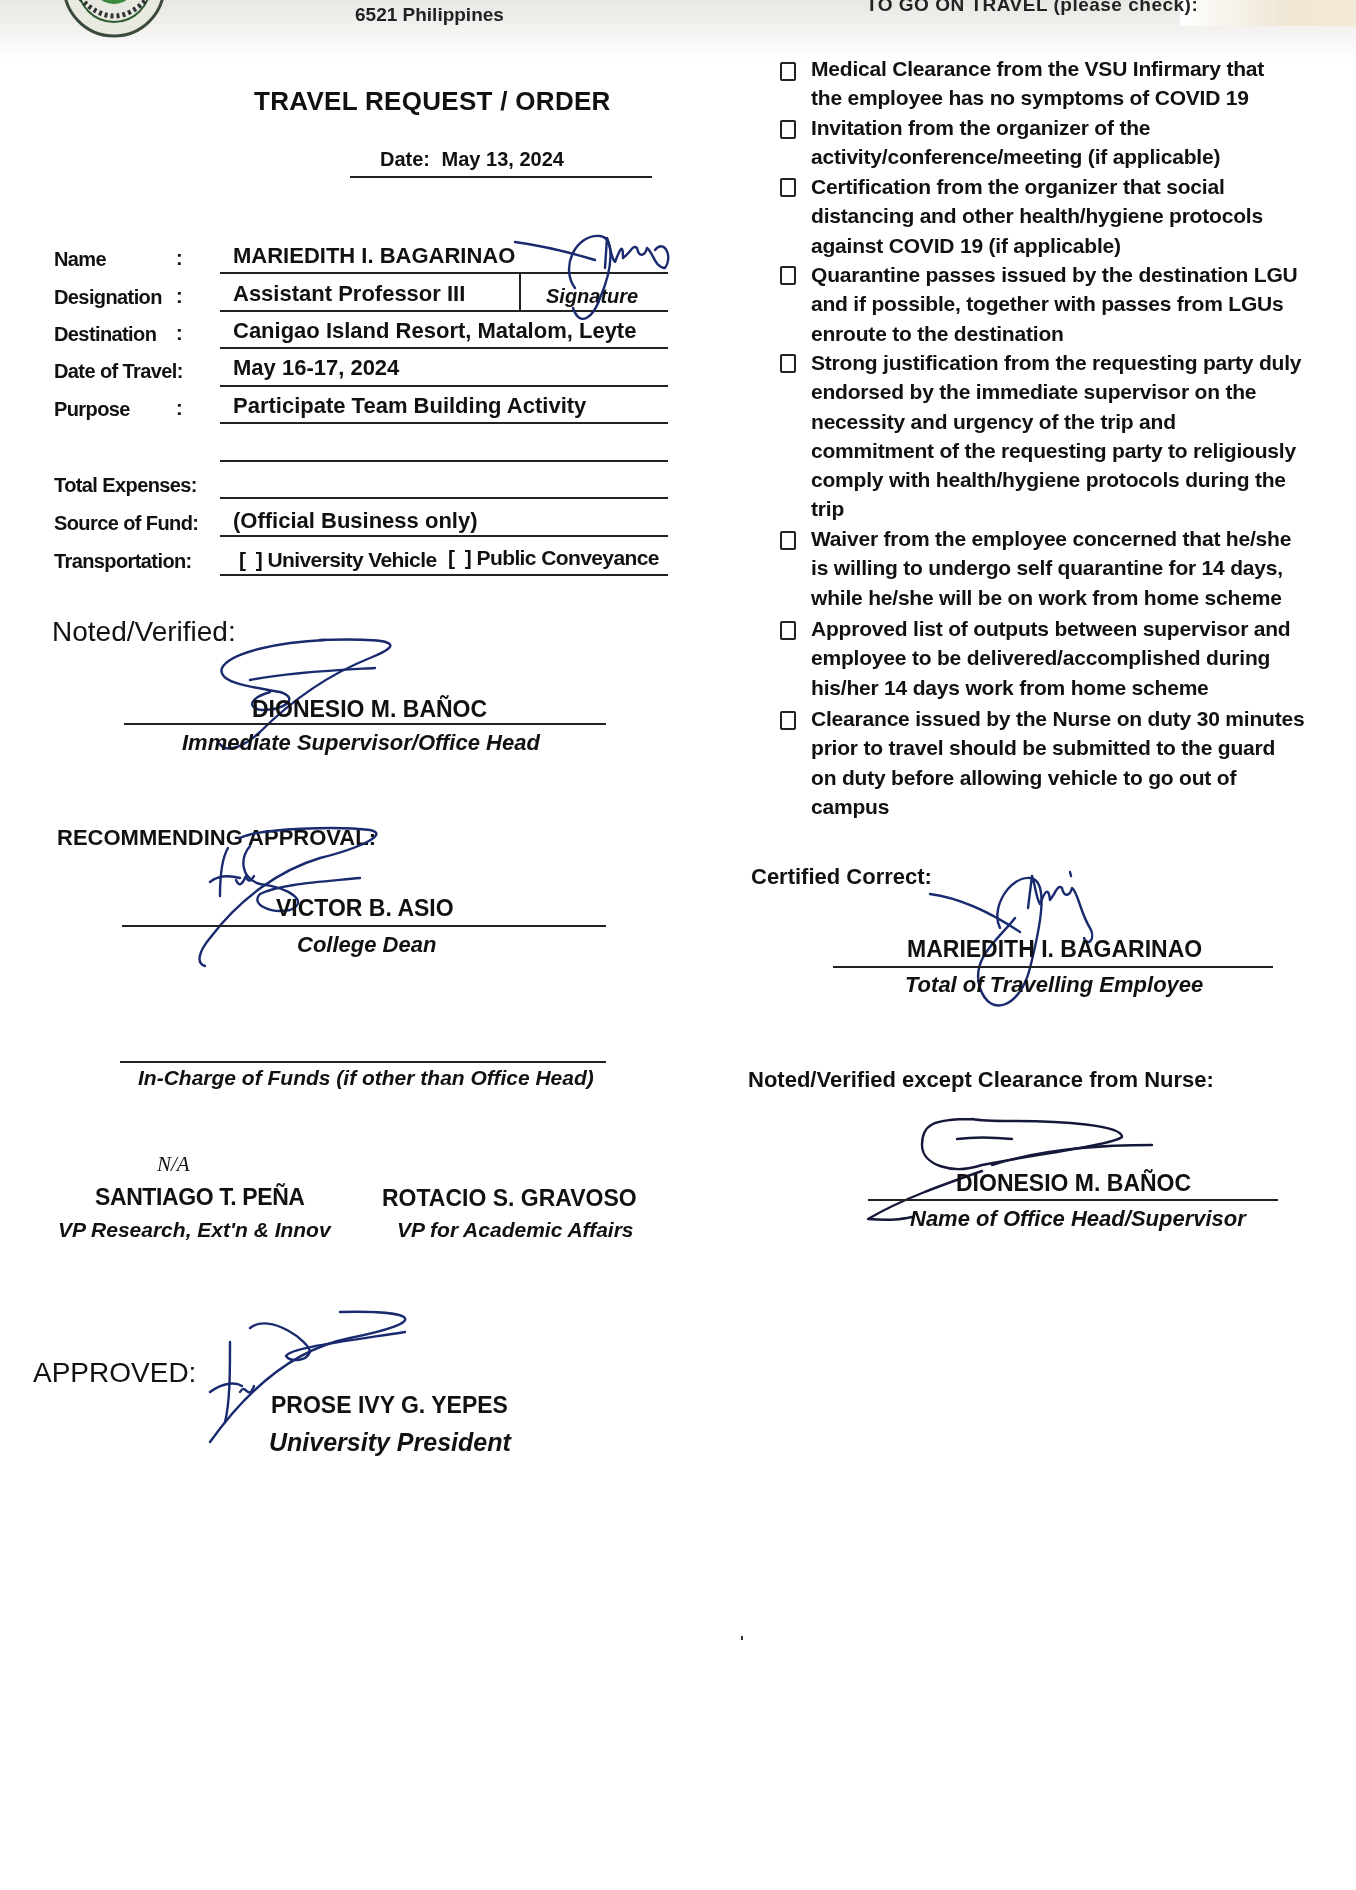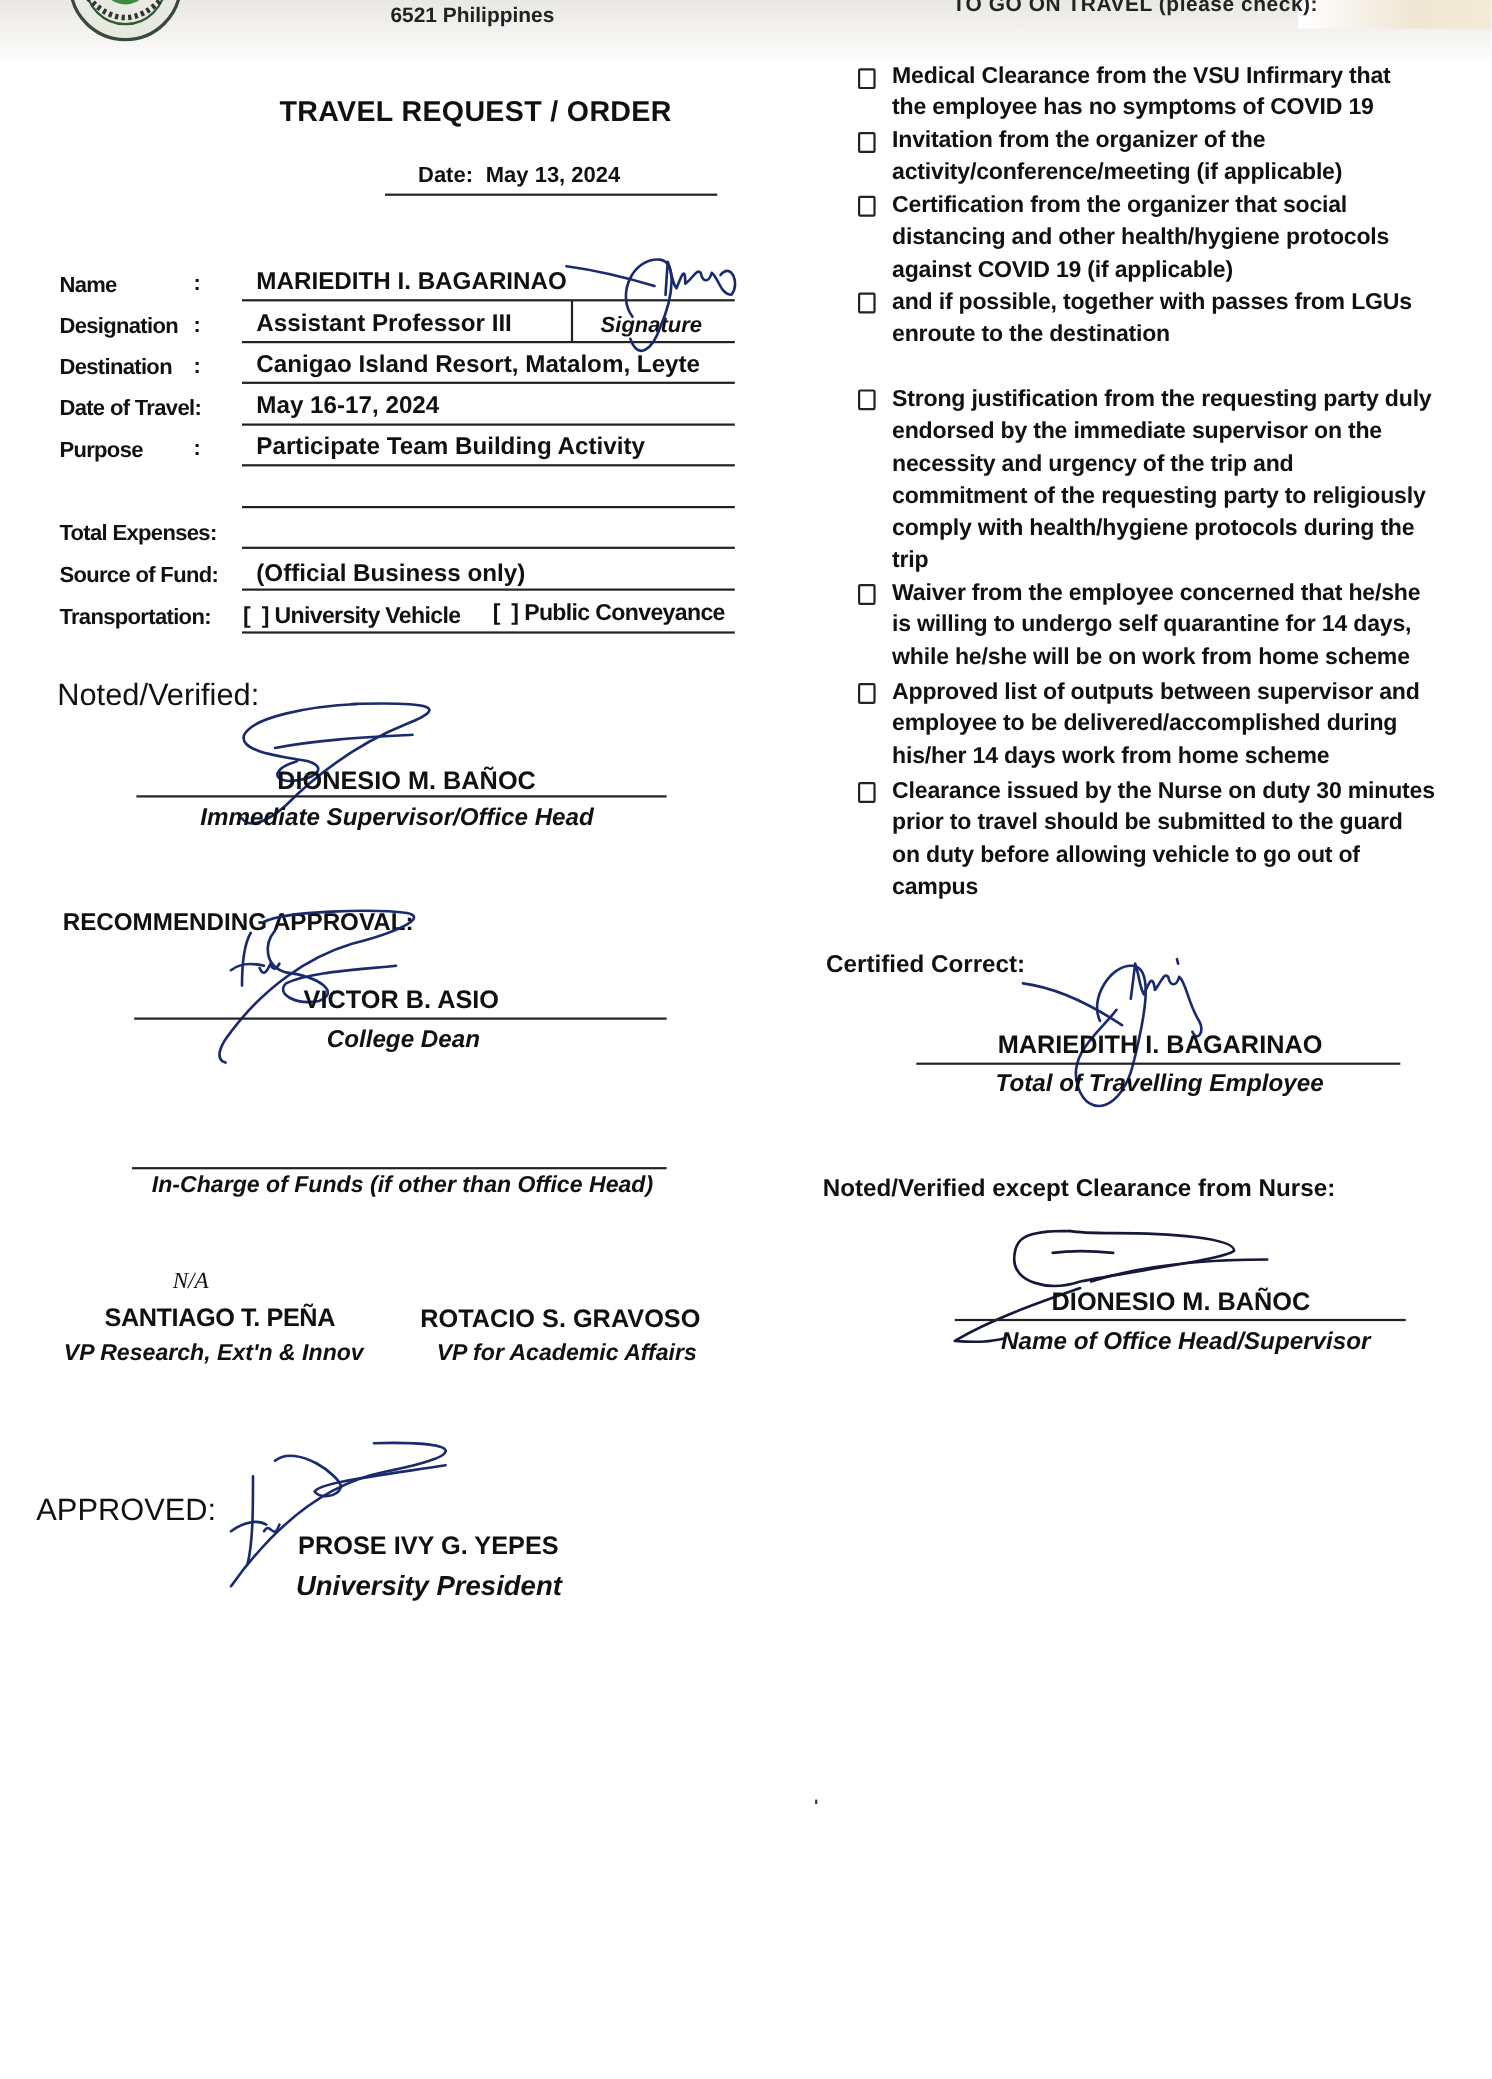--- a/index.html
+++ b/index.html
@@ -82,21 +82,21 @@
   <div class="abs line" style="left:220px;top:460px;width:448px;"></div>
 
   <div class="abs flabel" style="left:54px;top:474px;">Total Expenses:</div>
   <div class="abs line" style="left:220px;top:497px;width:448px;"></div>
 
   <div class="abs flabel" style="left:54px;top:512px;">Source of Fund:</div>
   <div class="abs fval" style="left:233px;top:508px;">(Official Business only)</div>
   <div class="abs line" style="left:220px;top:535px;width:448px;"></div>
 
   <div class="abs flabel" style="left:54px;top:550px;">Transportation:</div>
-  <div class="abs flabel" style="left:221px;top:548px;font-size:21px;">
+  <div class="abs flabel" style="left:239px;top:548px;font-size:21px;">
     <span>[&nbsp;&nbsp;]</span>
     <span>University Vehicle</span>
   </div>
   <div class="abs flabel" style="left:448px;top:546px;font-size:21px;">
     <span>[&nbsp;&nbsp;]</span>
     <span>Public Conveyance</span>
   </div>
   <div class="abs line" style="left:220px;top:574px;width:448px;"></div>
 </div>
 
@@ -159,20 +159,21 @@
 
   <div class="abs chk" style="left:780px;top:178px;"></div>
   <div class="abs req" style="left:811px;top:172px;">
     <div>Certification from the organizer that social</div>
     <div>distancing and other health/hygiene protocols</div>
     <div>against COVID 19 (if applicable)</div>
   </div>
 
   <div class="abs chk" style="left:780px;top:266px;"></div>
   <div class="abs req" style="left:811px;top:260px;">
+    <div>Quarantine passes issued by the destination LGU</div>
     <div>and if possible, together with passes from LGUs</div>
     <div>enroute to the destination</div>
   </div>
 
   <div class="abs chk" style="left:780px;top:354px;"></div>
   <div class="abs req" style="left:811px;top:348px;">
     <div>Strong justification from the requesting party duly</div>
     <div>endorsed by the immediate supervisor on the</div>
     <div>necessity and urgency of the trip and</div>
     <div>commitment of the requesting party to religiously</div>

